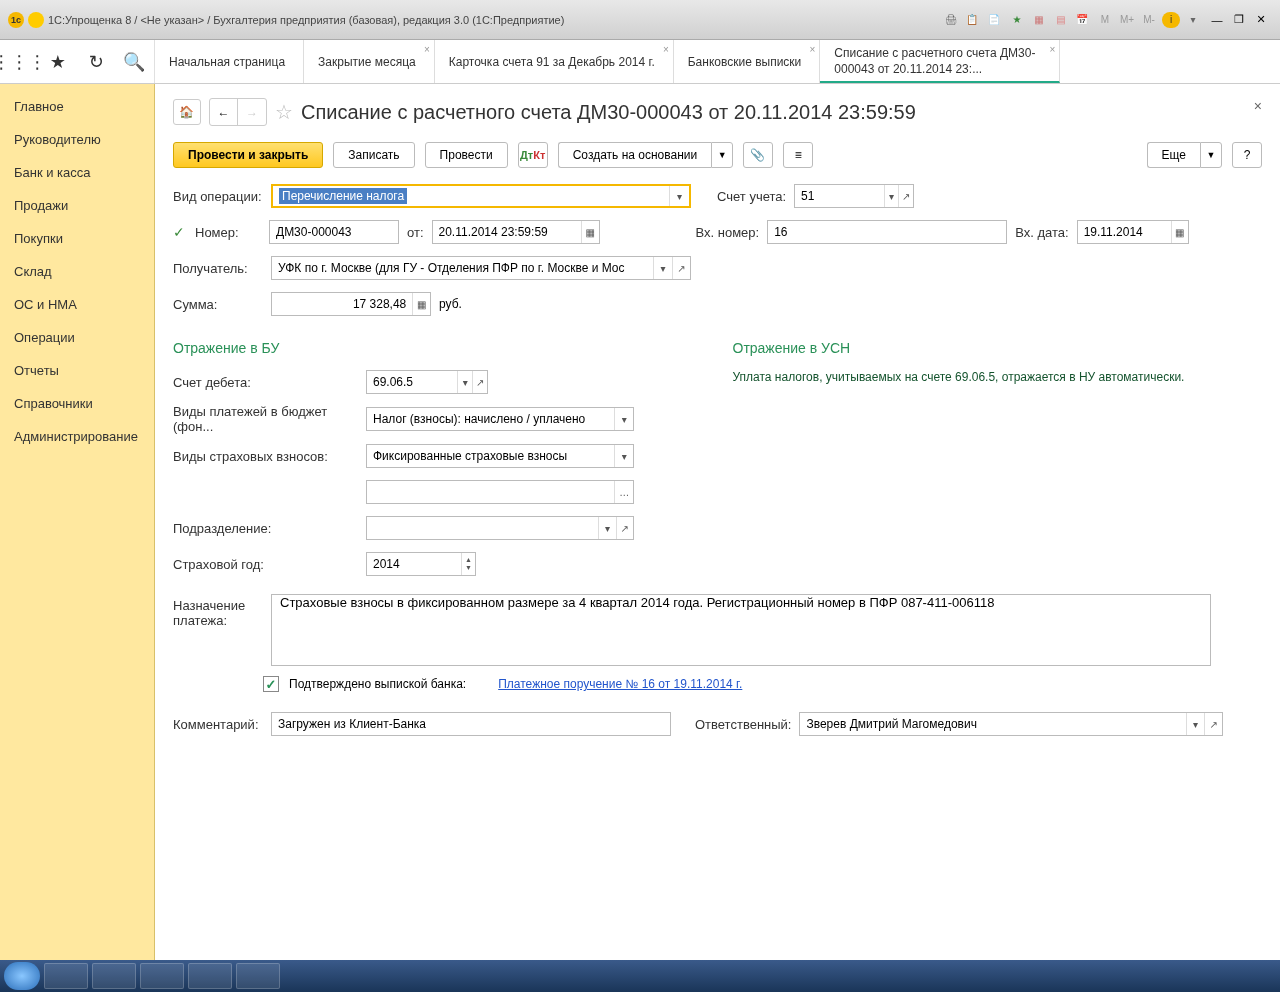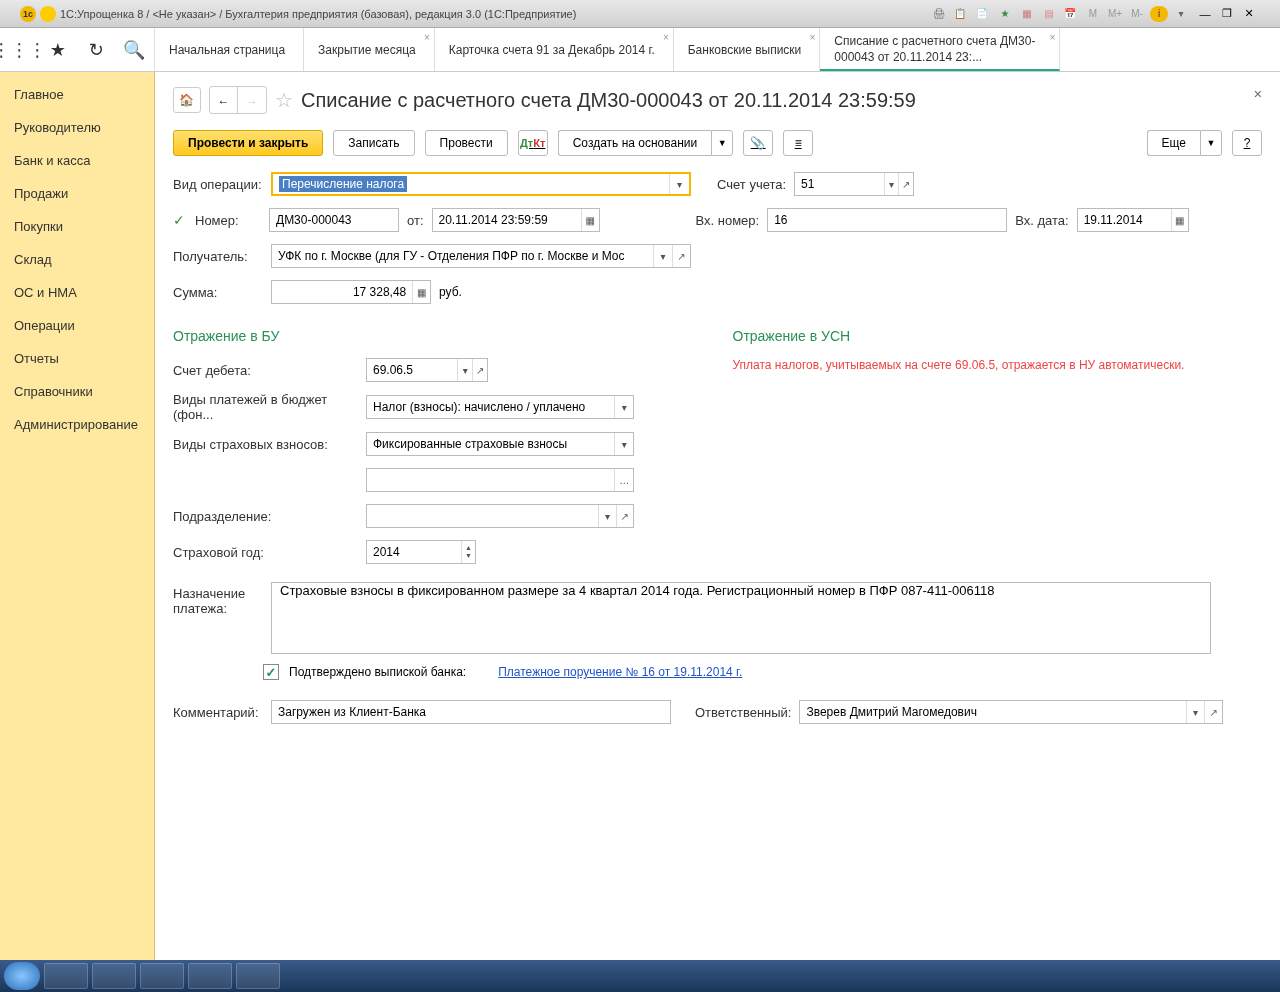--- a/index.html
+++ b/index.html
@@ -1,20 +1,20 @@
 <!DOCTYPE html>
 <html><head>
 <meta charset="utf-8">
 <style>
 * { box-sizing: border-box; font-family: Arial, sans-serif; }
 body { margin: 0; padding: 0; background: #d8d8d8; font-size: 12px; }
 
 .window { width: 1280px; height: 992px; background: #f5f5f0; display: flex; flex-direction: column; }
 
-.titlebar { height: 28px; background: linear-gradient(#e8e8e8, #d0d0d0); display: flex; align-items: center; padding: 0 20px; font-size: 11px; gap: 4px; border-bottom: 1px solid #aaa; }
+.titlebar { height: 40px; background: linear-gradient(#e8e8e8, #d0d0d0); display: flex; align-items: center; padding: 0 8px; font-size: 11px; gap: 4px; border-bottom: 1px solid #aaa; }
 .titlebar-icon { width: 16px; height: 16px; background: #f5b800; border-radius: 8px; display: inline-flex; align-items: center; justify-content: center; font-size: 9px; font-weight: bold; color: #333; }
 .titlebar-arrow { width: 16px; height: 16px; background: #ffcc00; border-radius: 8px; }
 .titlebar-text { flex: 1; color: #444; }
 .titlebar-right { display: flex; gap: 4px; align-items: center; }
 .titlebar-btn { width: 18px; height: 16px; display: inline-flex; align-items: center; justify-content: center; font-size: 10px; color: #666; cursor: pointer; }
 .win-btns { display: flex; gap: 0; }
 .win-btn { width: 22px; height: 16px; display: inline-flex; align-items: center; justify-content: center; font-size: 11px; cursor: pointer; }
 
 .topbar { height: 44px; background: #fff; border-bottom: 1px solid #ccc; display: flex; align-items: stretch; }
 .topbar-left { width: 155px; display: flex; align-items: center; justify-content: space-around; border-right: 1px solid #e0e0e0; }
@@ -37,41 +37,41 @@
 .nav-arrows { display: inline-flex; border: 1px solid #ccc; border-radius: 3px; }
 .nav-arrows .arr { width: 28px; height: 26px; display: inline-flex; align-items: center; justify-content: center; cursor: pointer; }
 .nav-arrows .arr:first-child { border-right: 1px solid #ccc; }
 .star { font-size: 20px; color: #bbb; cursor: pointer; }
 .page-title { font-size: 20px; font-weight: normal; color: #333; }
 .close-page { position: absolute; top: 14px; right: 18px; font-size: 14px; color: #666; cursor: pointer; }
 
 .toolbar { display: flex; gap: 10px; align-items: center; margin-bottom: 14px; }
 .btn { height: 26px; padding: 0 14px; border: 1px solid #bbb; background: #fff; cursor: pointer; border-radius: 3px; font-size: 12px; display: inline-flex; align-items: center; }
 .btn-primary { background: linear-gradient(#ffe070, #ffc820); border-color: #d6a800; font-weight: bold; }
-.btn-icon { width: 30px; padding: 0; justify-content: center; text-decoration: underline; }
+.btn-icon { width: 30px; padding: 0; justify-content: center; }
 .btn-split { display: inline-flex; }
 .btn-split .btn-main { border-radius: 3px 0 0 3px; border-right: 0; }
 .btn-split .btn-drop { width: 22px; border-radius: 0 3px 3px 0; border: 1px solid #bbb; background: #fff; display: inline-flex; align-items: center; justify-content: center; font-size: 9px; cursor: pointer; }
 .toolbar-spacer { flex: 1; }
 
 .form-row { display: flex; align-items: center; gap: 8px; margin-bottom: 8px; min-height: 28px; }
 .label { width: 90px; font-size: 13px; color: #333; flex-shrink: 0; }
 .label-wide { width: 185px; }
 .label-auto { width: auto; white-space: nowrap; }
 
 .input-wrap { display: inline-flex; border: 1px solid #bbb; background: #fff; height: 24px; }
 .input-wrap.highlighted { border: 2px solid #f5b800; }
 .input-wrap input { border: 0; padding: 0 6px; height: 100%; outline: none; font-size: 12px; width: 100%; }
 .input-wrap .aux { width: 20px; border-left: 1px solid #ddd; display: inline-flex; align-items: center; justify-content: center; font-size: 10px; color: #555; cursor: pointer; }
 .sel-text { background: #4a7fc4; color: #fff; padding: 1px 3px; }
 
 .two-col { display: flex; gap: 30px; }
 .col { flex: 1; }
 .section-title { color: #2a9158; font-size: 14px; margin: 14px 0 12px; }
-.hint { color: #ef4444; font-size: 12px; line-height: 1.5; }
+.hint { color: #14532d; font-size: 12px; line-height: 1.5; }
 
 .textarea { border: 1px solid #bbb; width: 940px; height: 72px; padding: 0 8px; font-size: 13px; resize: none; outline: none; font-family: Arial; }
 
 .check-row { display: flex; align-items: center; gap: 10px; margin: 10px 0 18px 90px; }
 .checkbox { width: 16px; height: 16px; border: 1px solid #888; display: inline-flex; align-items: center; justify-content: center; color: #2a9158; font-size: 13px; font-weight: bold; }
 .link { color: #2255cc; text-decoration: underline; cursor: pointer; }
 
 .taskbar { height: 32px; background: linear-gradient(#3a5a8a, #1a3558); display: flex; align-items: center; padding: 0 4px; }
 .task-orb { width: 36px; height: 28px; background: radial-gradient(#8ac7ff, #2a6db8); border-radius: 14px; }
 .task-item { width: 44px; height: 26px; margin-left: 4px; background: rgba(255,255,255,0.1); border: 1px solid rgba(255,255,255,0.2); border-radius: 2px; }

